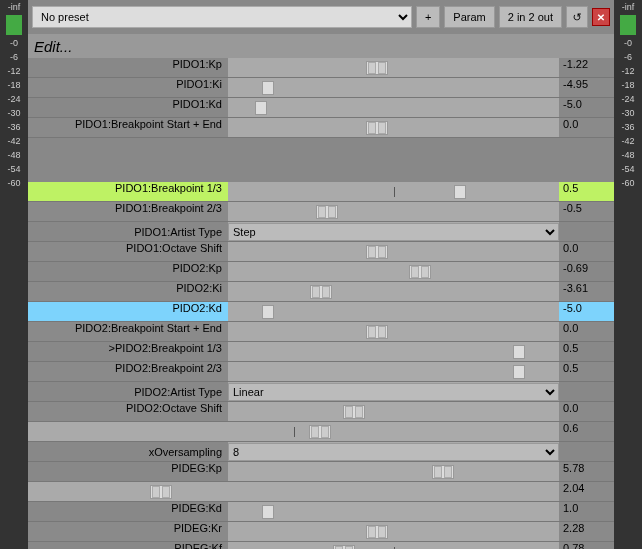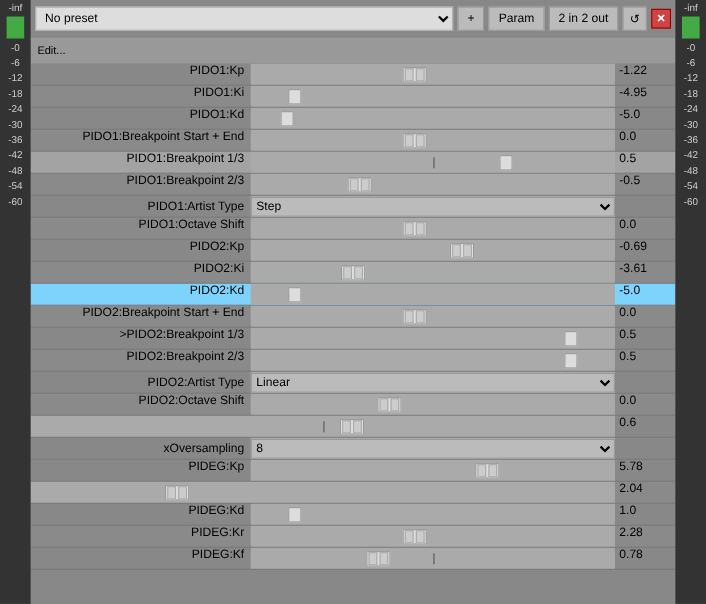--- a/index.html
+++ b/index.html
@@ -137,23 +137,24 @@
       height: 24px;
     }
 
     .plugin-title {
       font-size: 12px;
       font-weight: normal;
       color: #000;
     }
 
     .edit-btn {
-      font-size: 10px;
+      font-size: 15px;
       color: #000;
       cursor: pointer;
+      font-style: italic;
     }
 
     .params-grid {
       background: #888;
     }
 
     .param-row {
       display: flex;
       align-items: flex-start;
       height: 20px;
@@ -291,21 +292,21 @@
             <div class="param-slider-area" style="position: relative; height: 100%; display: flex; align-items: center;">
               <div style="width: 100%; height: 14px; background: rgb(170, 170, 170); position: relative;">
                 <div style="width: 22px; height: 14px; background: rgb(221, 221, 221); border: 1px solid rgb(153, 153, 153); position: absolute; left: calc(45% - 11px); top: 0px; cursor: pointer; display: flex; gap: 2px; align-items: center; justify-content: center;">
                   <div style="width: 8px; height: 12px; background: rgb(204, 204, 204); border: 1px solid rgb(170, 170, 170);"></div>
                   <div style="width: 8px; height: 12px; background: rgb(204, 204, 204); border: 1px solid rgb(170, 170, 170);"></div>
                 </div>
               </div>
             </div>
             <div class="param-value">0.0</div>
           </div>
-          <div class="param-row" style="background: #a3a3a3;">
+          <div class="param-row" style="background: #bef264; margin-top: 44px;">
             <div class="param-label">PIDO1:Breakpoint 1/3</div>
             <div class="param-slider-area" style="position: relative; height: 100%; display: flex; align-items: center;">
               <div style="width: 100%; height: 14px; background: rgb(170, 170, 170); position: relative;">
                 <div style="position: absolute; width: 1px; height: 10px; background: rgb(85, 85, 85); left: 50%; top: 2px;"></div>
                 <div style="width: 12px; height: 14px; background: rgb(221, 221, 221); border: 1px solid rgb(153, 153, 153); position: absolute; left: calc(70% - 6px); top: 0px; cursor: pointer;"></div>
               </div>
             </div>
             <div class="param-value">0.5</div>
           </div>
           <div class="param-row" style="background: rgb(138, 138, 138);">

